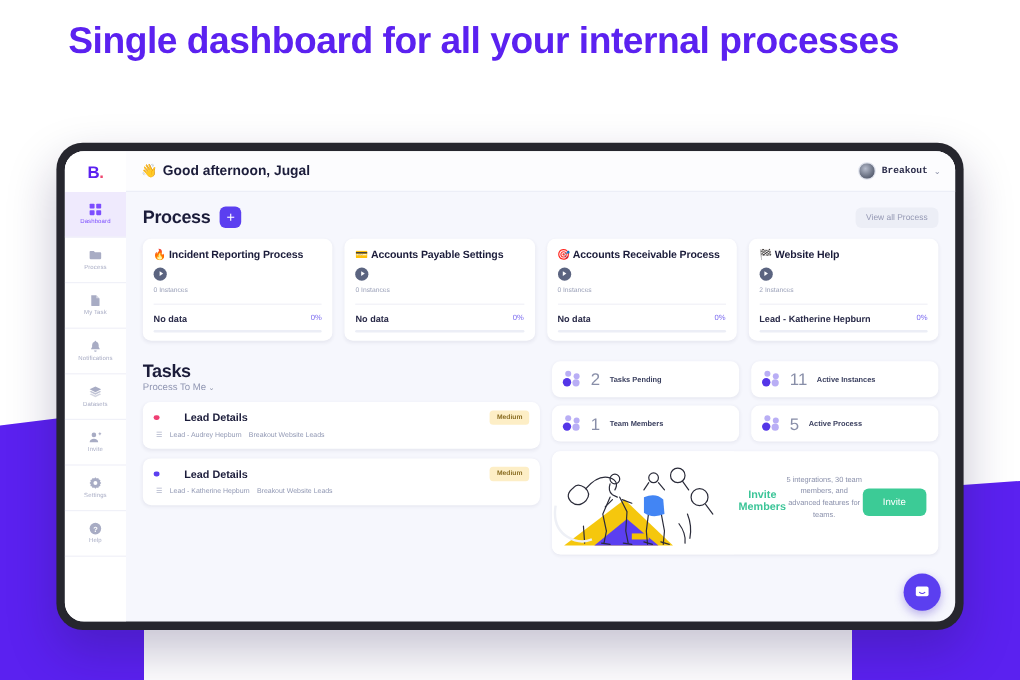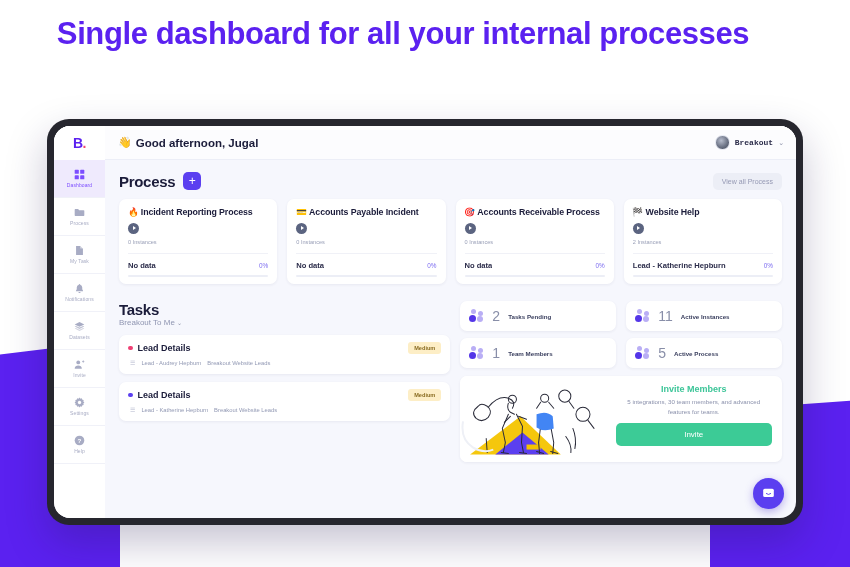--- a/index.html
+++ b/index.html
@@ -140,21 +140,21 @@
   .lower { display:flex; gap:10px; margin-top:17px; }
   .tasks-col { flex:1.03; min-width:0; }
   .tasks-head { display:flex; align-items:baseline; justify-content:space-between; margin-bottom:8px;flex-direction:column; }
   .assigned { font-size:8px; color:#9096b2; cursor:pointer; }
   .assigned .chev { font-size:6px; margin-left:2px; }
   .task {
     background:#fff; border-radius:7px; padding:7px 9px 8px;
     box-shadow:0 1px 3px rgba(40,40,90,0.07); margin-bottom:8px;
   }
   .task-row1 { display:flex; align-items:center; justify-content:space-between; }
-  .task-name { display:flex; align-items:center; gap:5px; font-size:9px; font-weight:bold; color:#1b1c3a; }
+  .task-name { display:flex; align-items:center; gap:21px; font-size:9px; font-weight:bold; color:#1b1c3a; }
   .tdot { width:4.5px; height:4.5px; border-radius:50%; flex:0 0 4.5px; }
   .badge {
     background:#fdeec6; color:#8a6d23; font-size:5.6px; font-weight:bold;
     padding:3px 6px; border-radius:3px;
   }
   .task-row2 { display:flex; align-items:center; gap:6px; margin-top:6px; padding-left:2px; }
   .list-ico { color:#b2b7cc; font-size:6px; line-height:1; }
   .task-meta { font-size:5.8px; color:#9299b4; }
 
   
@@ -176,22 +176,22 @@
 
   
   .invite-panel {
     background:#fff; border-radius:7px; margin-top:8px; flex:1;
     box-shadow:0 1px 3px rgba(40,40,90,0.07);
     display:flex; align-items:stretch; overflow:hidden; min-height:0;
   }
   .illus { flex:0 0 47%; position:relative; background:#fff; }
   .illus svg { width:100%; height:100%; display:block; }
   .invite-right {
-    flex:1; padding:8px 10px 9px 4px; display:flex; flex-direction:column;
-    align-items:center; text-align:center;
+    flex:1; padding:8px 10px 9px 4px; display:flex; flex-direction:row;
+    align-items:center; justify-content:center; text-align:center;
   }
   .invite-title { font-size:9px; font-weight:bold; color:#3cc598; margin-bottom:3px; }
   .invite-desc { font-size:6.2px; color:#8a90ab; line-height:1.55; margin-bottom:7px; }
   .invite-btn {
     width:100%; background:#3ccb96; color:#fff; border:none; border-radius:5px;
     padding:7px 0; font-size:8px; cursor:pointer;
   }
 
   
   .chat {
@@ -345,21 +345,21 @@
               <div class="pdiv"></div>
               <div class="pcard-bot">
                 <span class="pcard-data">No data</span>
                 <span class="pcard-pct">0%</span>
               </div>
               <div class="pbar"></div>
             </div>
 
             <div class="pcard">
               <div class="pcard-top">
-                <div class="pcard-title"><span class="pc-emoji">💳</span><span>Accounts Payable Incident</span></div>
+                <div class="pcard-title"><span class="pc-emoji">💳</span><span>Accounts Payable Settings</span></div>
                 <span class="play">
                     <i></i>
                   </span>
               </div>
               <div class="pcard-inst">0 Instances</div>
               <div class="pdiv"></div>
               <div class="pcard-bot">
                 <span class="pcard-data">No data</span>
                 <span class="pcard-pct">0%</span>
               </div>
@@ -397,21 +397,21 @@
               </div>
               <div class="pbar"></div>
             </div>
           </div>
 
           <div class="lower">
 
             <div class="tasks-col">
               <div class="tasks-head">
                 <span class="sec-title">Tasks</span>
-                <span class="assigned"><span>Breakout To Me</span><span class="chev">⌄</span></span>
+                <span class="assigned"><span>Process To Me</span><span class="chev">⌄</span></span>
               </div>
 
               <div class="task">
                 <div class="task-row1">
                   <div class="task-name">
                     <span class="tdot" style="background:#ef3f73"></span>
                     <span>Lead Details</span>
                   </div>
                   <span class="badge">Medium</span>
                 </div>

